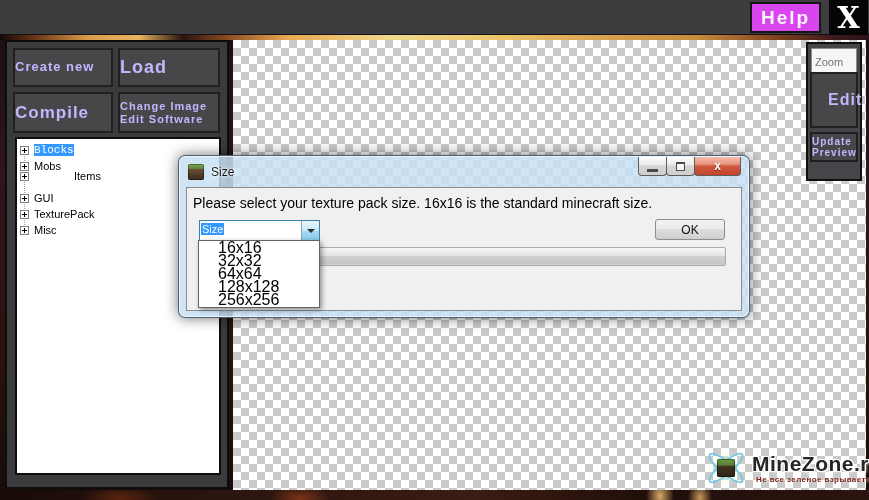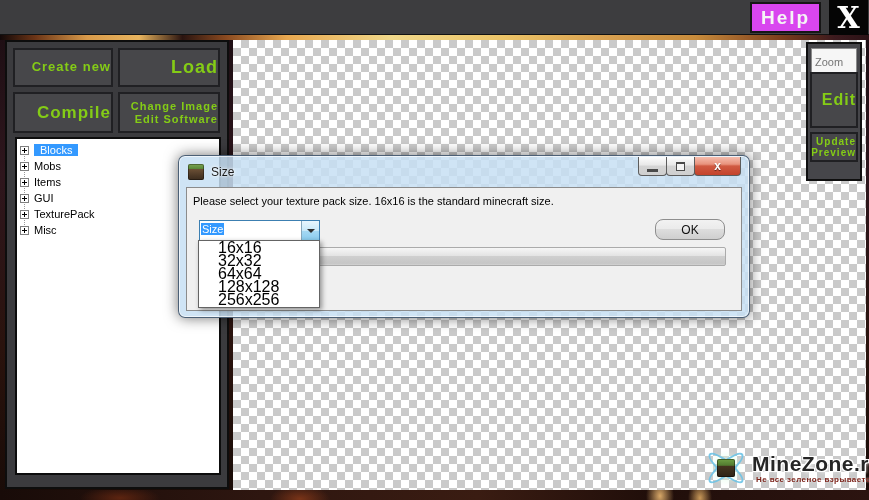--- a/index.html
+++ b/index.html
@@ -31,40 +31,40 @@
               letter-spacing:2px; display:flex; align-items:center; justify-content:center;
               cursor:pointer; }
   #app-close { left:829px; top:0; width:39px; height:35px; background:#050505;
                color:#ffffff; font-family:"DejaVu Serif", serif; font-weight:bold; font-size:29px;
                display:flex; align-items:center; justify-content:center; cursor:pointer; }
 
   
   #left-panel { left:5px; top:40px; width:224px; height:449px; background:#3b3b3e;
                 border:2px solid #0d0d0d; }
   .dark-btn { position:absolute; box-sizing:border-box; background:#47474a;
-              border:2px solid #202023; color:#84cc16; font-weight:bold;
-              letter-spacing:1px; display:flex; flex-direction:column; align-items:flex-end;
+              border:2px solid #202023; color:#c4b5fd; font-weight:bold;
+              letter-spacing:1px; display:flex; flex-direction:column; align-items:flex-start;
               justify-content:center; text-align:center; cursor:pointer; line-height:1.15; }
   #btn-create { left:6px; top:6px; width:100px; height:39px; font-size:13px; }
   #btn-load { left:111px; top:6px; width:102px; height:39px; font-size:18px; }
   #btn-compile { left:6px; top:50px; width:100px; height:41px; font-size:17px; }
   #btn-change { left:111px; top:50px; width:102px; height:41px; font-size:11px; }
 
   #tree-box { left:8px; top:95px; width:206px; height:338px; background:#ffffff;
               border:2px solid #0d0d0d; overflow:hidden; }
   #tree-lines { left:7px; top:9px; width:1px; height:81px; border-left:1px dotted #9a9a9a; }
   .tree-row { position:absolute; left:3px; height:16px; display:flex; align-items:center;
               font-size:11px; color:#000; cursor:pointer; }
   .plus-box { width:9px; height:9px; background:#fff; border:1px solid #808080;
               box-sizing:border-box; margin-right:5px; position:relative; z-index:1;
               background-image: linear-gradient(#000,#000), linear-gradient(#000,#000);
               background-size:5px 1px, 1px 5px; background-position:center center;
               background-repeat:no-repeat; }
   .tree-label { white-space:nowrap; }
-  .tree-label.sel { background:#3399ff; color:#fff; padding:0 6px; }
+  .tree-label.sel { background:#3399ff; color:#fff; padding:0 0;font-family:Liberation Mono, monospace; }
 
   
   #canvas { left:233px; top:40px; width:633px; height:450px; background-color:#ffffff;
     background-image:
       linear-gradient(45deg,#cacaca 25%,transparent 25%,transparent 75%,#cacaca 75%),
       linear-gradient(45deg,#cacaca 25%,transparent 25%,transparent 75%,#cacaca 75%);
     background-size:16px 16px; background-position:0 0, 8px 8px; }
 
   
   #right-panel { left:806px; top:42px; width:56px; height:139px; background:#46464a;
@@ -93,35 +93,35 @@
   .cap-btn.close { width:47px;
              background:linear-gradient(180deg,#f6bdae,#e8927c 40%,#d05a42 50%,#c4432c);
              color:#fff; font-weight:bold; font-size:12px;
              text-shadow:0 1px 1px rgba(0,0,0,0.55); }
   .min-glyph { width:11px; height:3px; background:#4a4a4a; margin-top:8px; }
   .max-glyph { width:9px; height:9px; box-sizing:border-box; border:1px solid #4a4a4a;
                border-top-width:2px; background:#f5f5f5; }
 
   #dlg-content { left:7px; top:31px; width:556px; height:124px; background:#f0f0f0;
                  border:1px solid #8b8b8b; }
-  #dlg-message { left:6px; top:7px; font-size:11px; color:#000; }
+  #dlg-message { left:6px; top:7px; font-size:14px; color:#000; }
 
   #combo { left:12px; top:32px; width:121px; height:21px; background:#fff;
            border:1px solid #3c7fb1; display:flex; cursor:pointer; }
   #combo-value { flex:1; font-size:11px; padding:2px 1px; overflow:hidden; }
   #combo-value span { background:#3399ff; color:#fff; padding:0 1px; }
   #combo-arrow-btn { width:17px; border-left:1px solid #86a7bc;
            background:linear-gradient(180deg,#e9f6fd,#c9e9f9 50%,#a6d9f4 51%,#8accee);
            display:flex; align-items:center; justify-content:center; }
   #combo-arrow { width:0; height:0; border-left:4px solid transparent;
            border-right:4px solid transparent; border-top:4px solid #2d2d2d; }
 
   #ok-btn { left:468px; top:31px; width:70px; height:21px;
             background:linear-gradient(180deg,#f2f2f2,#ebebeb 45%,#dddddd 50%,#cfcfcf);
-            border:1px solid #8e8e8e; border-radius:8px; font-size:12px; color:#111;
+            border:1px solid #8e8e8e; border-radius:3px; font-size:12px; color:#111;
             display:flex; align-items:center; justify-content:center; cursor:pointer; }
 
   #size-bar { left:12px; top:59px; width:527px; height:19px; border:1px solid #ababab;
             border-radius:2px;
             background:linear-gradient(180deg,#f6f6f6,#e4e4e4 45%,#cfcfcf 50%,#c6c6c6 90%,#d2d2d2); }
 
   #droplist { left:19px; top:84px; width:122px; height:68px; background:#fff;
               border:1px solid #646464; box-shadow:2px 2px 5px rgba(0,0,0,0.4); z-index:6; }
   .drop-item { height:13px; line-height:13px; font-size:16px; padding-left:19px;
                color:#000; cursor:pointer; white-space:nowrap; }
@@ -178,21 +178,21 @@
   <div id="tree-box" class="abs">
     <div id="tree-lines" class="abs"></div>
     <div class="tree-row" style="top:3px;">
       <span class="plus-box"></span>
       <span class="tree-label sel">Blocks</span>
     </div>
     <div class="tree-row" style="top:19px;">
       <span class="plus-box"></span>
       <span class="tree-label">Mobs</span>
     </div>
-    <div class="tree-row" style="top:35px;">
+    <div class="tree-row" style="top:29px;gap:40px;">
       <span class="plus-box"></span>
       <span class="tree-label">Items</span>
     </div>
     <div class="tree-row" style="top:51px;">
       <span class="plus-box"></span>
       <span class="tree-label">GUI</span>
     </div>
     <div class="tree-row" style="top:67px;">
       <span class="plus-box"></span>
       <span class="tree-label">TexturePack</span>

